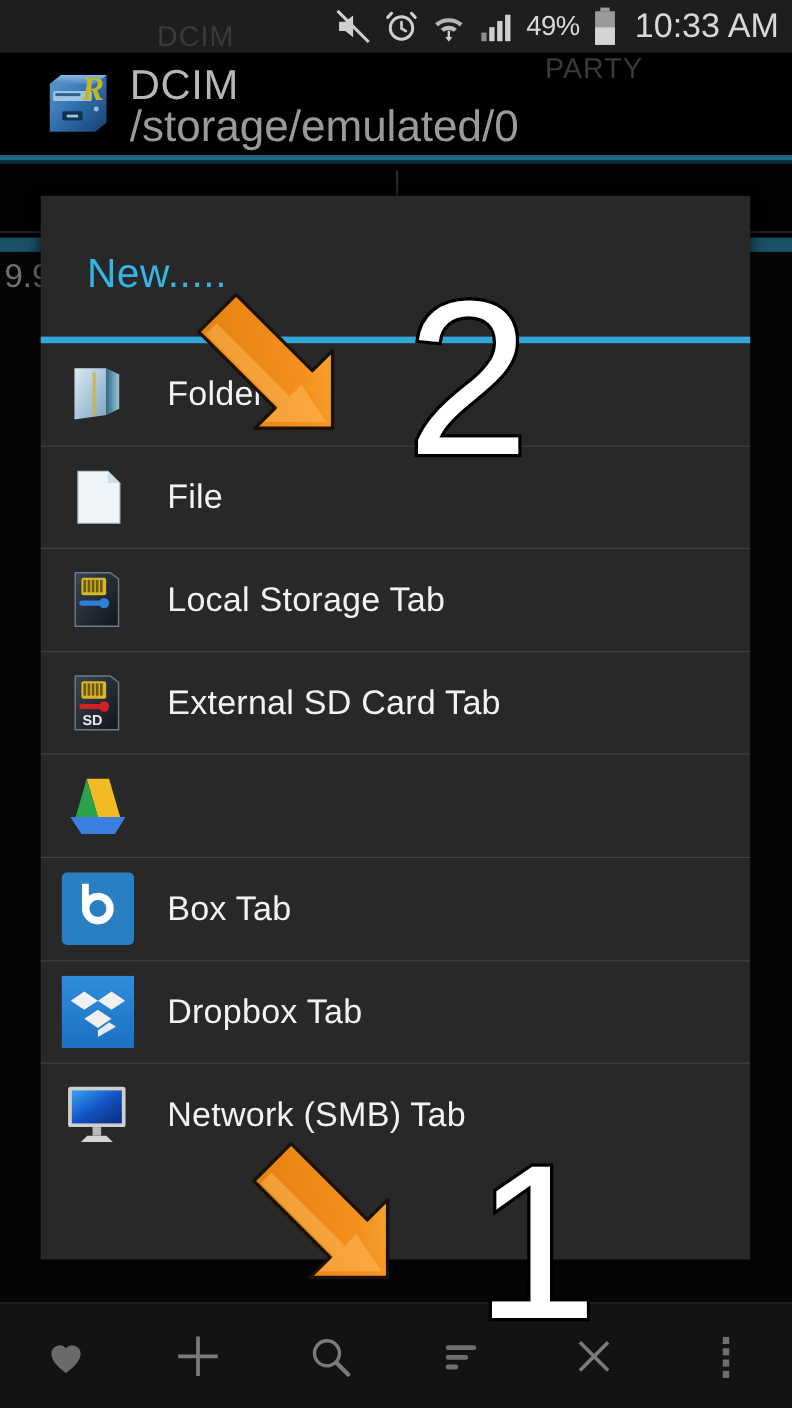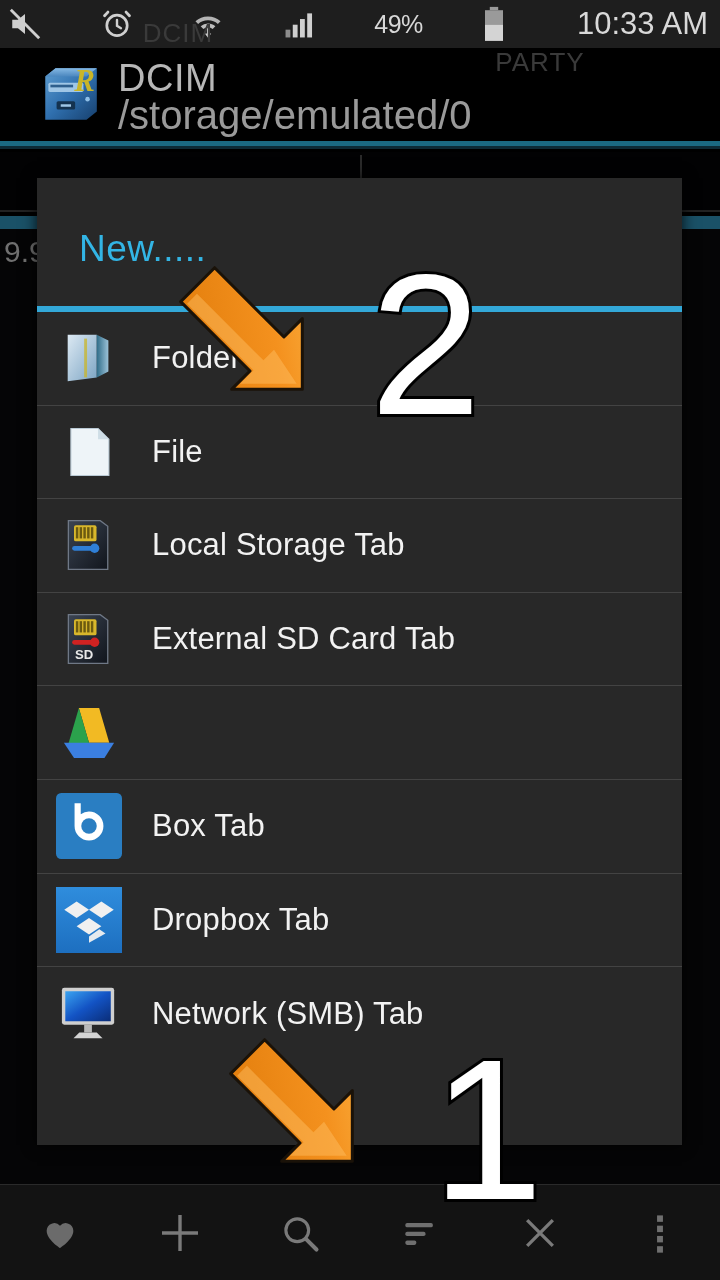--- a/index.html
+++ b/index.html
@@ -8,26 +8,26 @@
     background:#000;
     font-family:"Liberation Sans", sans-serif;
     overflow:hidden;
   }
   #screen { position:relative; width:720px; height:1280px; background:#000; }
 
   
   .statusbar{
     position:absolute; left:0; top:0; width:720px; height:48px;
     background:#1e1e1e;
-    display:flex; align-items:center; justify-content:space-between;
+    display:flex; align-items:center; justify-content:flex-end;
     padding-right:12px; gap:10px;padding-left:8px;
   }
   .st-ico{ display:block; }
   .st-batt-pct{ color:#d8d8d8; font-size:25px; letter-spacing:-0.5px; }
-  .st-clock{ color:#d8d8d8; font-size:31px; letter-spacing:0px; margin-left:12px; }
+  .st-clock{ color:#d8d8d8; font-size:31px; letter-spacing:0px; margin-left:4px; }
 
   
   .appheader{
     position:absolute; left:0; top:48px; width:720px; height:95px;
     background:#000;
   }
   .app-icon{ position:absolute; left:36px; top:14px; width:68px; height:66px; }
   .app-title{
     position:absolute; left:118px; top:10px;
     color:#b7b7b7; font-size:38px; line-height:40px; letter-spacing:0.5px;

